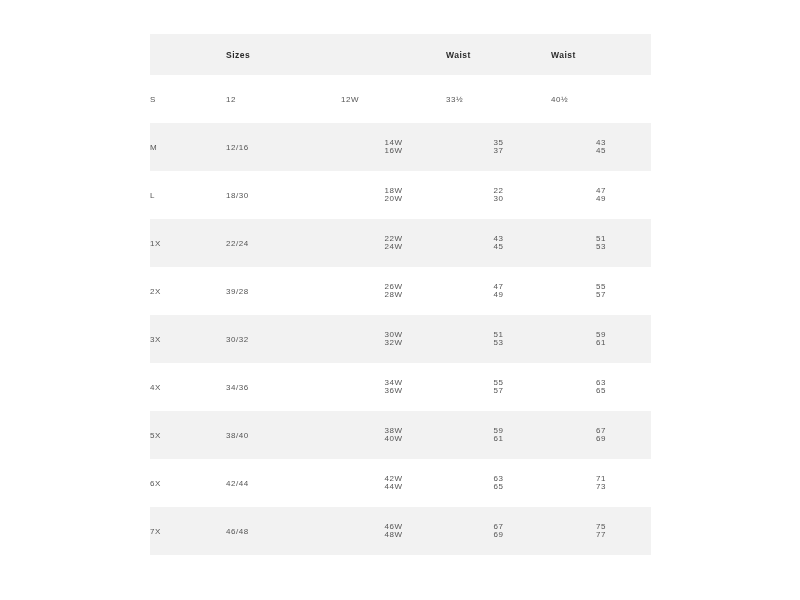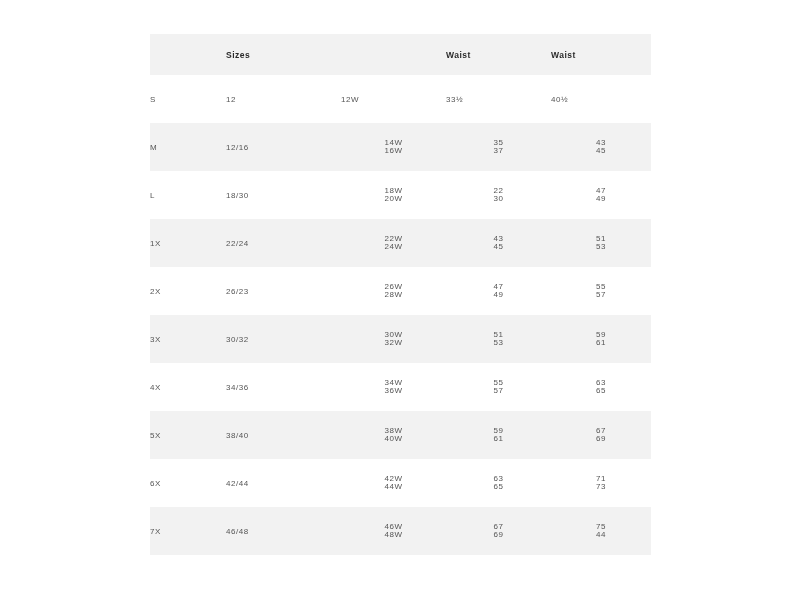--- a/index.html
+++ b/index.html
@@ -212,21 +212,21 @@
                 <span class="ln">51</span>
                 <span class="ln">53</span>
               </div>
             </td>
           </tr>
           <tr class="body-row plain">
             <td>
               <span class="single">2X</span>
             </td>
             <td>
-              <span class="single">26/23</span>
+              <span class="single">39/28</span>
             </td>
             <td>
               <div class="stack">
                 <span class="ln">26W</span>
                 <span class="ln">28W</span>
               </div>
             </td>
             <td>
               <div class="stack">
                 <span class="ln">47</span>
@@ -359,21 +359,21 @@
             </td>
             <td>
               <div class="stack">
                 <span class="ln">67</span>
                 <span class="ln">69</span>
               </div>
             </td>
             <td>
               <div class="stack">
                 <span class="ln">75</span>
-                <span class="ln">44</span>
+                <span class="ln">77</span>
               </div>
             </td>
           </tr>
         </tbody>
     </table>
   </div>
 
 </div>
 
 </body></html>

